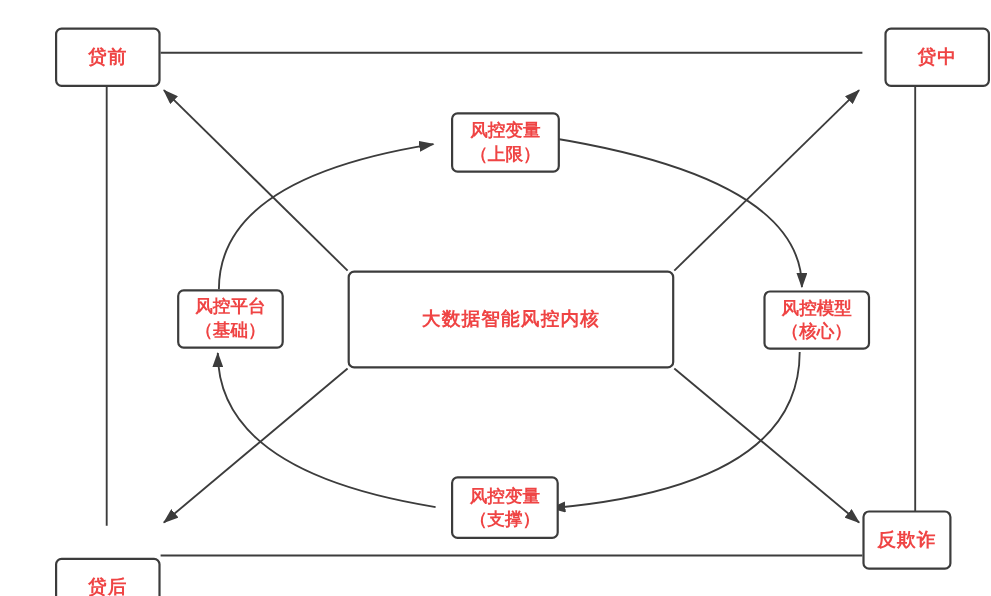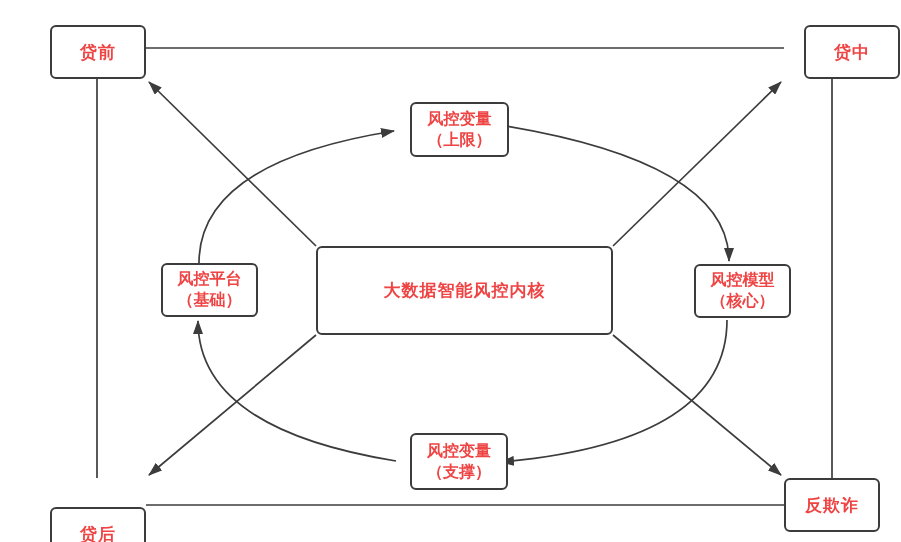--- a/index.html
+++ b/index.html
@@ -62,21 +62,21 @@
 
   <div class="node corner" style="left:50px;top:25px;width:96px;height:54px">
     <span>贷前</span>
   </div>
   <div class="node corner" style="left:804px;top:25px;width:96px;height:54px">
     <span>贷中</span>
   </div>
   <div class="node corner" style="left:50px;top:507px;width:96px;height:54px">
     <span>贷后</span>
   </div>
-  <div class="node corner" style="left:784px;top:478px;width:96px;height:54px">
+  <div class="node corner" style="left:784px;top:464px;width:81px;height:54px">
     <span>反欺诈</span>
   </div>
 
   <div class="node center" style="left:316px;top:246px;width:297px;height:89px">
     <span>大数据智能风控内核</span>
   </div>
 
   <div class="node cycle" style="left:398px;top:102px;width:99px;height:55px">
     <span>风控变量</span>
     <span>（上限）</span>

